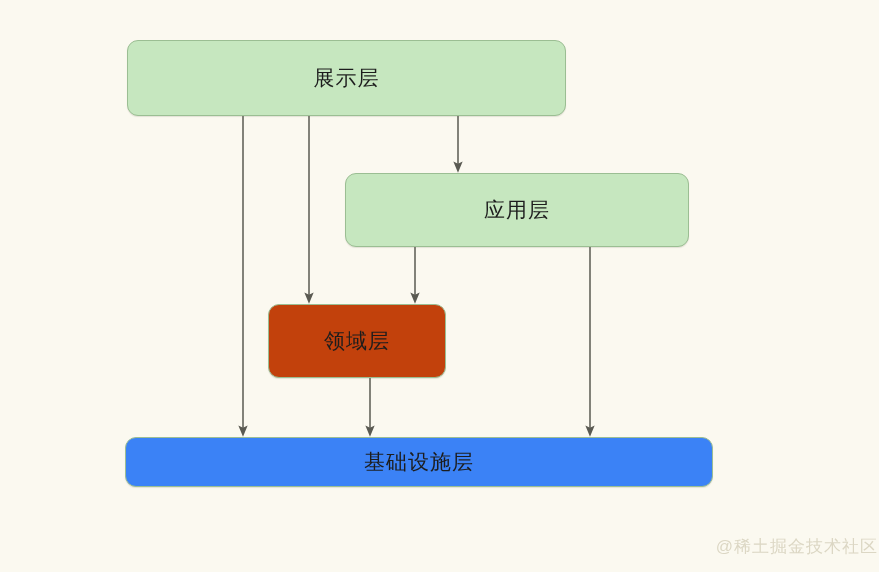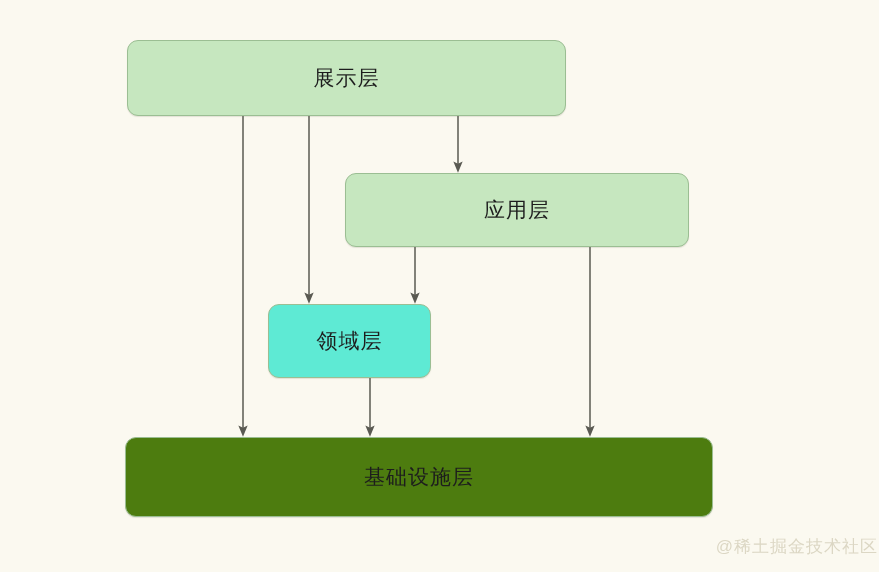--- a/index.html
+++ b/index.html
@@ -77,23 +77,23 @@
   </svg>
 
   <div class="node" style="left: 127px; top: 40px; width: 439px; height: 76px; background: rgb(198, 231, 191); border-color: rgb(155, 190, 147);">
     <span class="node-label">展示层</span>
   </div>
 
   <div class="node" style="left: 345px; top: 173px; width: 344px; height: 74px; background: rgb(198, 231, 191); border-color: rgb(155, 190, 147);">
     <span class="node-label">应用层</span>
   </div>
 
-  <div class="node" style="left: 268px; top: 304px; width: 163px; height: 74px; background: #5eead4; border-color: rgb(155, 190, 147);">
+  <div class="node" style="left: 268px; top: 304px; width: 178px; height: 74px; background: #c2410c; border-color: rgb(155, 190, 147);">
     <span class="node-label">领域层</span>
   </div>
 
-  <div class="node" style="left: 125px; top: 437px; width: 588px; height: 80px; background: #4d7c0f; border-color: rgb(155, 190, 147);">
+  <div class="node" style="left: 125px; top: 437px; width: 588px; height: 50px; background: #3b82f6; border-color: rgb(155, 190, 147);">
     <span class="node-label">基础设施层</span>
   </div>
 
   <div id="watermark" style="color: rgb(220, 215, 196);">@稀土掘金技术社区</div>
 
 </div>
 
 </body></html>

